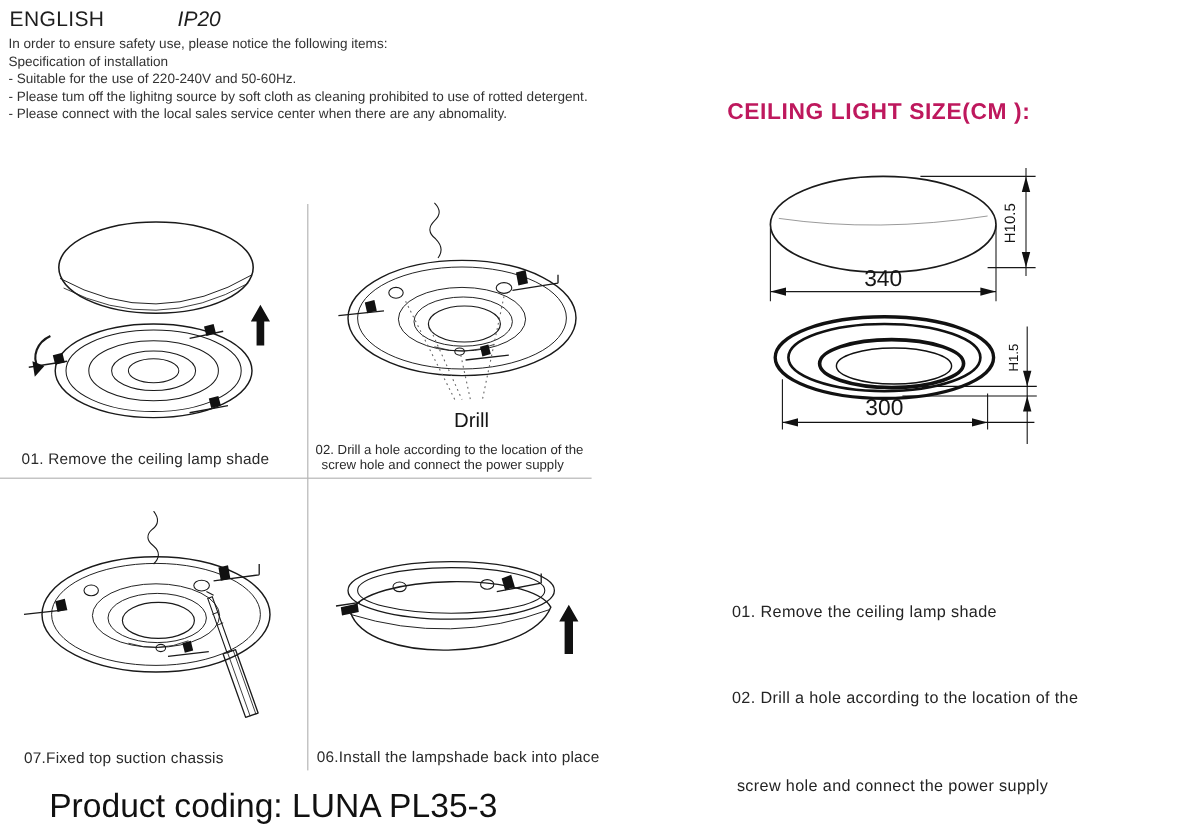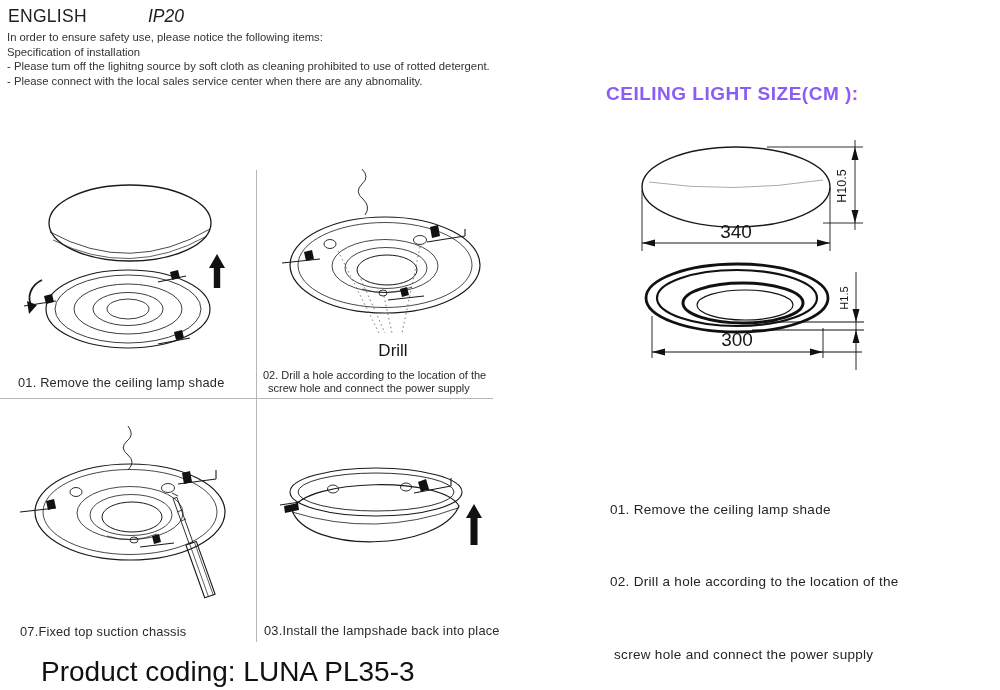--- a/index.html
+++ b/index.html
@@ -6,37 +6,38 @@
   .page{position:relative;width:1000px;height:690px;background:#ffffff;overflow:hidden;
         font-family:"Liberation Sans","DejaVu Sans",sans-serif;color:#222;}
   .abs{position:absolute;}
   .lang{left:8px;top:6px;font-size:17.5px;color:#1d1d1d;letter-spacing:.3px;}
   .ip{left:148px;top:6px;font-size:17.5px;color:#1d1d1d;font-style:italic;}
   .specblock{left:7px;top:30px;width:560px;font-size:11.3px;line-height:14.55px;color:#333;}
   .divider{background:#b6b6b6;}
   .cap{font-size:12.8px;color:#2a2a2a;letter-spacing:.2px;}
   .cap2{font-size:11px;line-height:13px;color:#2a2a2a;}
   .cap2 .l2{padding-left:5px;}
-  .sizetitle{left:606px;top:83px;font-size:19px;font-weight:bold;letter-spacing:.5px;color:#8b5cf6;}
+  .sizetitle{left:606px;top:83px;font-size:19px;font-weight:bold;letter-spacing:.5px;color:#be185d;}
   .steps{left:610px;top:449px;font-size:13.5px;line-height:24.3px;color:#242424;letter-spacing:.3px;white-space:pre-wrap;}
   .footer{left:0;right:0;top:656px;font-size:28px;color:#111;margin-left:41px;}
   svg{display:block;}
   svg text{font-family:"Liberation Sans","DejaVu Sans",sans-serif;fill:#161616;}
 </style>
 </head>
 <body>
 
 <div class="page">
 
   <div class="abs lang">ENGLISH</div>
   <div class="abs ip">IP20</div>
 
   <div class="abs specblock">
     <div>In order to ensure safety use, please notice the following items:</div>
     <div>Specification of installation</div>
+    <div>- Suitable for the use of 220-240V and 50-60Hz.</div>
     <div>- Please tum off the lighitng source by soft cloth as cleaning prohibited to use of rotted detergent.</div>
     <div>- Please connect with the local sales service center when there are any abnomality.</div>
   </div>
 
   <div class="abs divider" style="left:255.5px;top:170px;width:1.5px;height:472px;"></div>
   <div class="abs divider" style="left:0px;top:397.5px;width:493px;height:1.5px;"></div>
 
   <svg class="abs" style="left:6px;top:166px;" width="250" height="206" viewBox="0 0 250 206">
     <g stroke="#1a1a1a" fill="none">
 
@@ -150,21 +151,21 @@
         <ellipse cx="65" cy="41" rx="5.5" ry="4" stroke-width=".9"></ellipse>
         <ellipse cx="138" cy="39" rx="5.5" ry="4" stroke-width=".9"></ellipse>
         <polygon points="150,34 158,31 161,41 153,44" fill="#111" stroke="none"></polygon>
         <path d="M 146,45 L 183,38 M 183,38 L 183,30" stroke-width="1.1"></path>
         <polygon points="16,58 30,55 31,62 17,65" fill="#111" stroke="none"></polygon>
         <path d="M 12,57 L 32,54" stroke-width="1.1"></path>
       </g>
       <polygon points="206,56 214,70 209.5,70 209.5,97 202.5,97 202.5,70 198,70" fill="#111" stroke="none"></polygon>
     </g>
   </svg>
-  <div class="abs cap" style="left:264px;top:623px;">03.Install the lampshade back into place</div>
+  <div class="abs cap" style="left:264px;top:623px;">06.Install the lampshade back into place</div>
 
   <div class="abs sizetitle">CEILING LIGHT SIZE(CM ):</div>
 
   <svg class="abs" style="left:627px;top:130px;" width="260" height="130" viewBox="0 0 260 130">
     <g stroke="#1a1a1a" fill="none">
       <ellipse cx="109" cy="57" rx="94" ry="40" stroke-width="1.4"></ellipse>
       <path d="M 22,52 Q 105,64 196,50" stroke="#555" stroke-width=".5"></path>
 
       <path d="M 15,60 L 15,121 M 203,58 L 203,121" stroke-width=".9"></path>
       <path d="M 15,113 L 203,113" stroke-width="1"></path>

